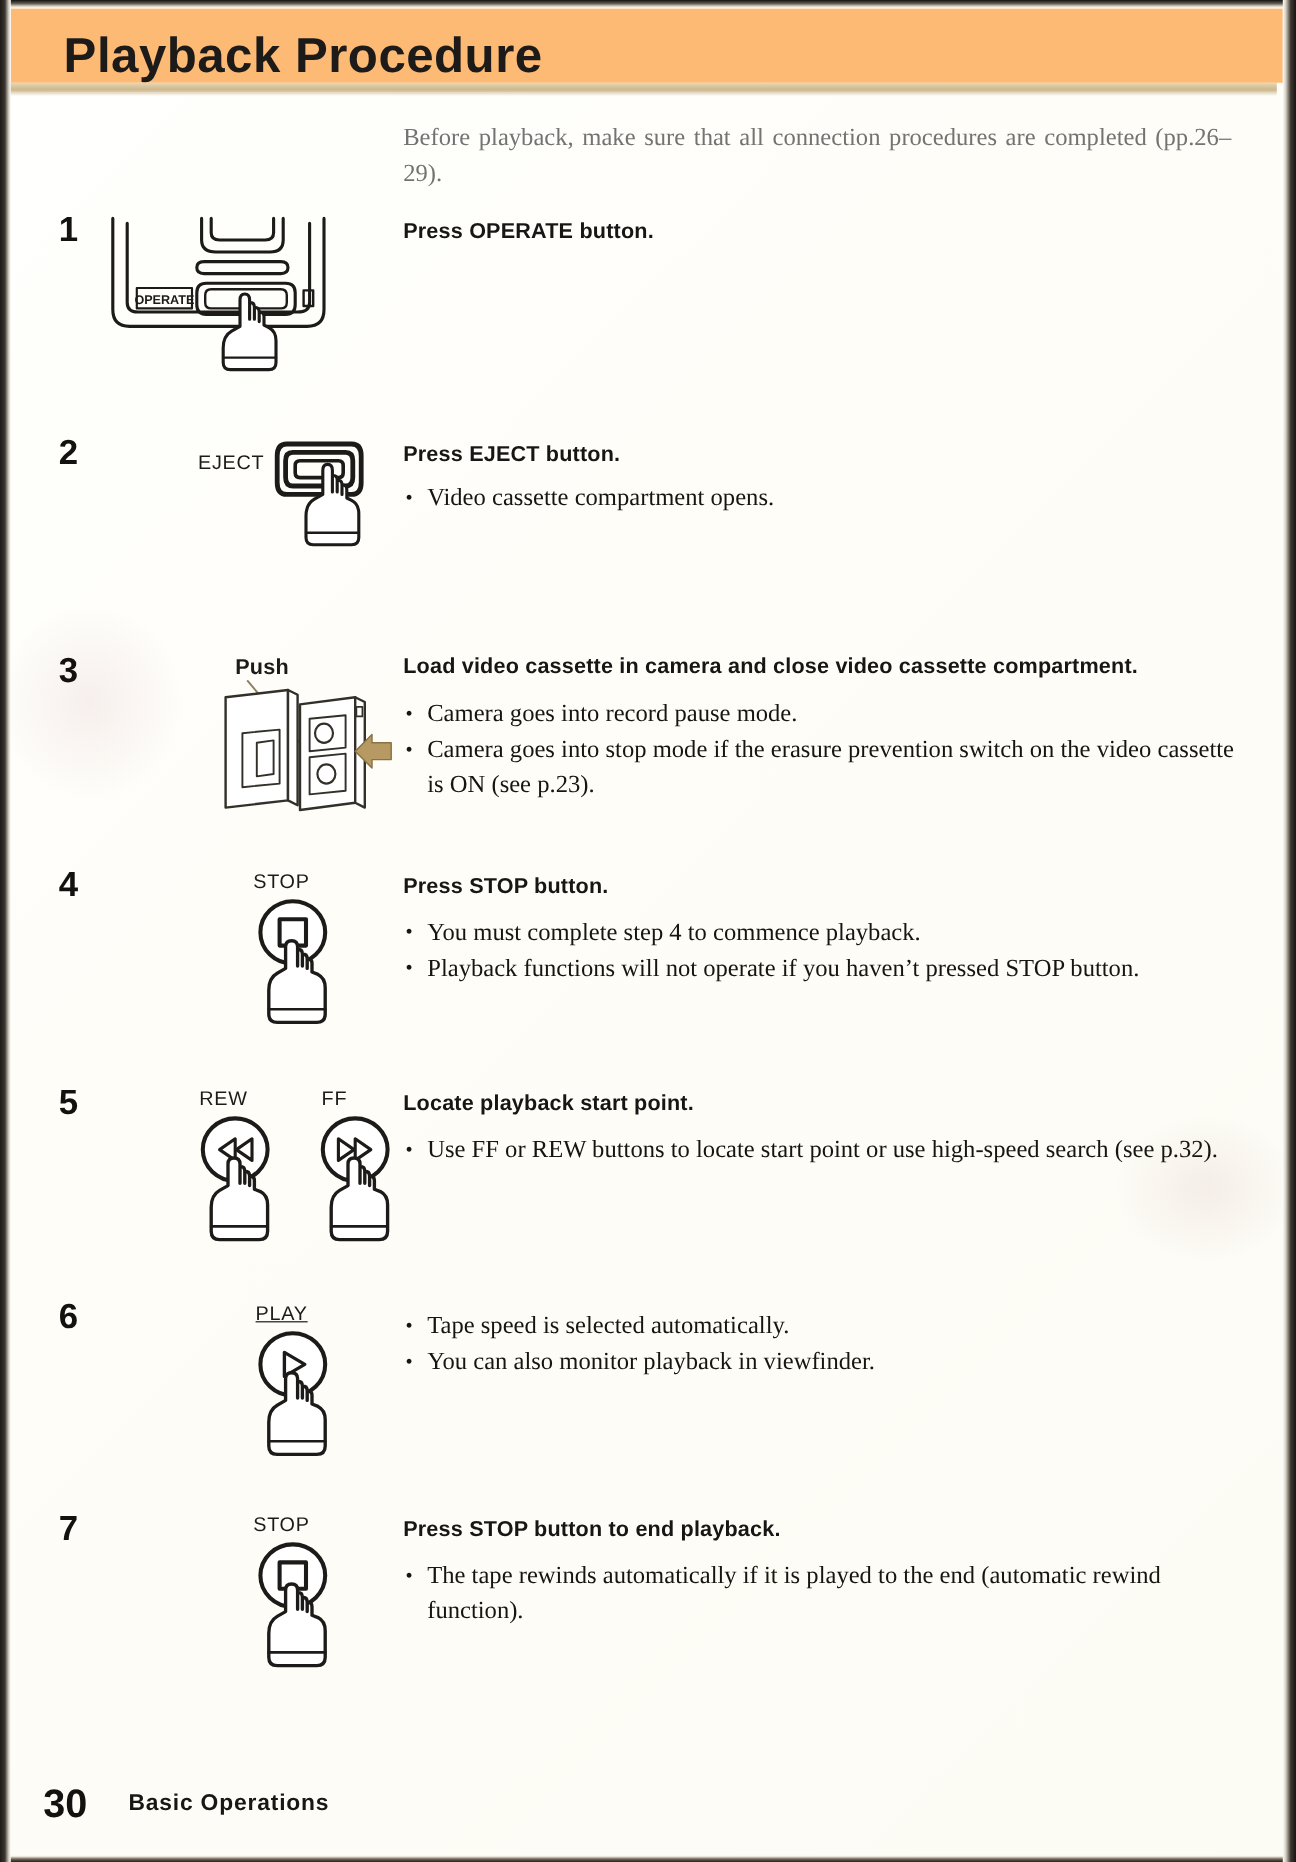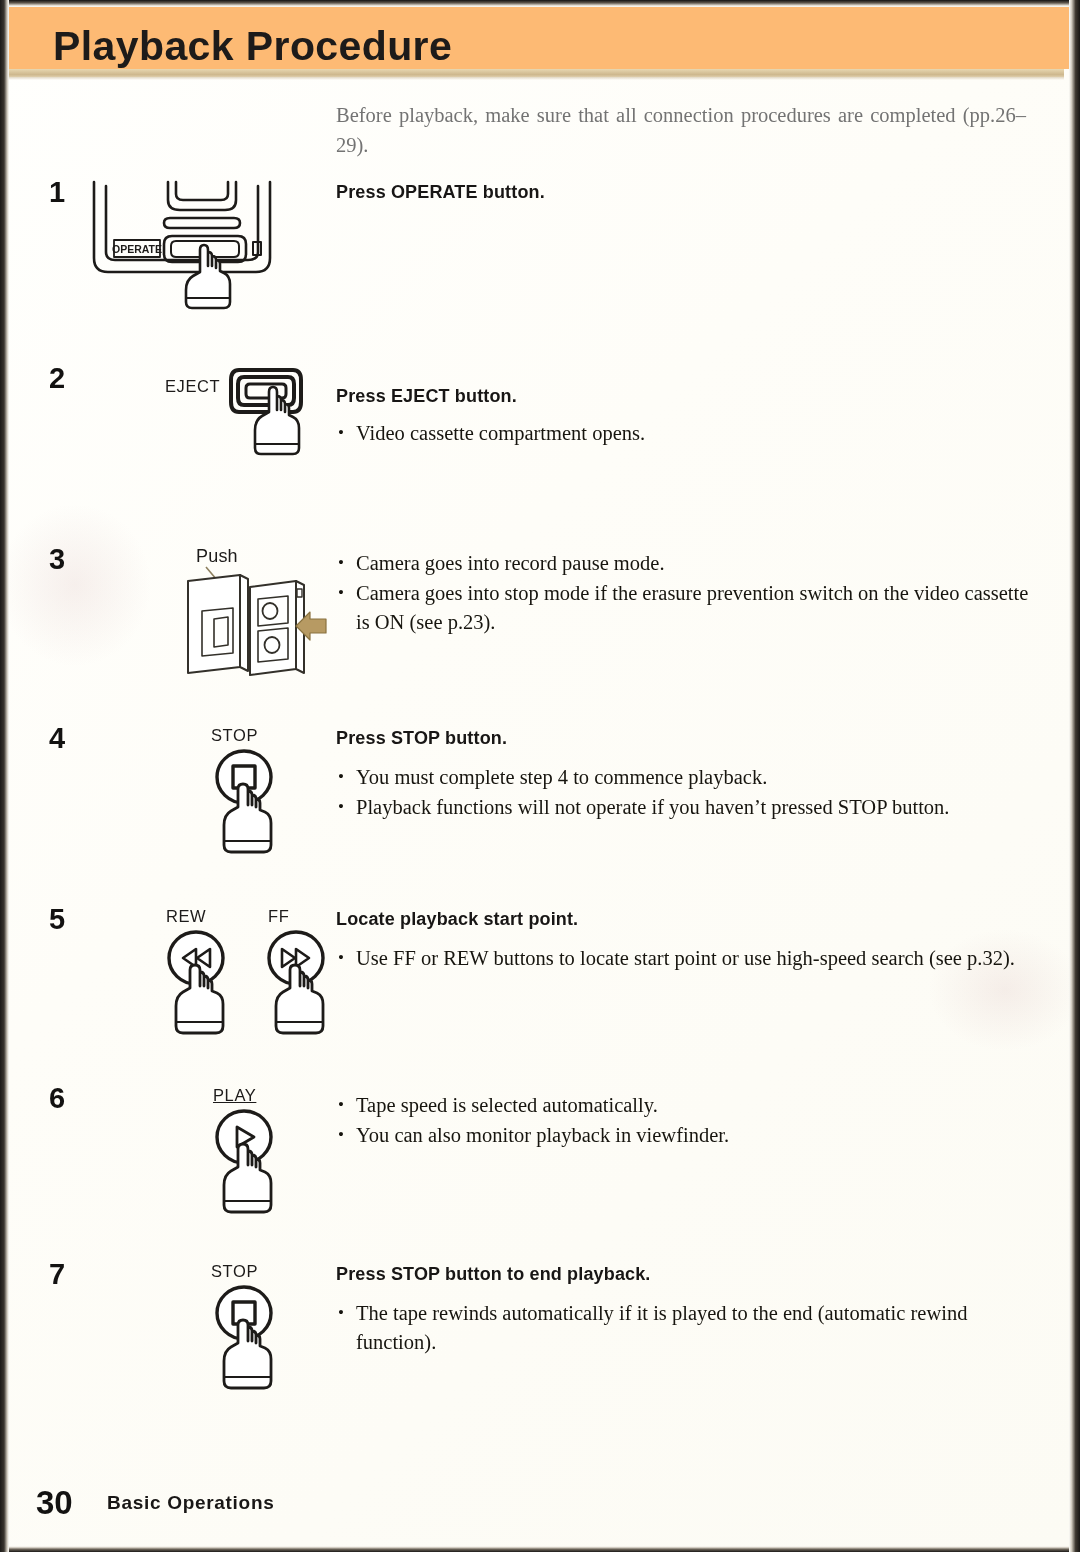--- a/index.html
+++ b/index.html
@@ -218,32 +218,32 @@
           <path d="M13 11 L57 11 Q63 11 63 18 L63 32 Q63 39 57 39 L13 39 Q7 39 7 32 L7 18 Q7 11 13 11 Z" stroke-width="4"></path>
           <path d="M19 18 L51 18 Q55 18 55 22 L55 28 Q55 32 51 32 L19 32 Q15 32 15 28 L15 22 Q15 18 19 18 Z" stroke-width="3"></path>
         </g>
         <g fill="#ffffff" stroke="#1d1b19" stroke-width="2.6" stroke-linejoin="round" stroke-linecap="round">
           <path d="M38 26 L38 46 L31 50 Q24 54 24 64 L24 82 Q24 88 30 88 L62 88 Q68 88 68 82 L68 62 Q68 54 62 51 L58 49 L58 42 Q58 38 54 38 L54 46 L54 38 Q54 34 50 34 L50 44 L50 34 Q50 30 46 30 L46 44 L46 26 Q46 21 42 21 Q38 21 38 26 Z"></path>
           <path d="M24 78 L68 78" stroke-width="2"></path>
         </g>
       </svg>
     </div>
 
-    <div class="step-body" style="top:0px;margin-top:18px;">
+    <div class="step-body" style="top:0px;">
       <div class="step-head">Press EJECT button.</div>
       <ul class="bullets">
         <li>Video cassette compartment opens.</li>
       </ul>
     </div>
   </div>
 
   <div class="step" style="top:543px;">
     <div class="step-num">3</div>
 
-    <div class="caption" style="left:196px;top:3px;font-size:18px;letter-spacing:0.2px;">Push</div>
+    <div class="caption" style="left:196px;top:3px;font-size:18px;letter-spacing:0.2px;font-weight:bold;">Push</div>
 
     <div class="fig" style="left:178px;top:24px;">
       <svg width="150" height="115" viewBox="0 0 150 115">
 
         <path d="M28 0 L92 76" fill="none" stroke="#8d7f5e" stroke-width="1.6"></path>
         <polygon points="92,76 84,70 86,80" fill="#a08a58"></polygon>
 
         <g fill="#ffffff" stroke="#33302a" stroke-width="2" stroke-linejoin="round">
           <path d="M10 14 L62 8 L62 100 L10 106 Z"></path>
           <path d="M62 8 L70 12 L70 104 L62 100 Z"></path>
@@ -262,20 +262,21 @@
           <rect x="119" y="22" width="5" height="8" stroke-width="1.4"></rect>
         </g>
 
         <g>
           <polygon points="148,52 132,52 132,45 118,59 132,73 132,66 148,66" fill="#b79a63" stroke="#8a7240" stroke-width="1.2" stroke-linejoin="round"></polygon>
         </g>
       </svg>
     </div>
 
     <div class="step-body" style="top:-4px;">
+      <div class="step-head">Load video cassette in camera and close video cassette compartment.</div>
       <ul class="bullets" style="margin-top:10px;">
         <li>Camera goes into record pause mode.</li>
         <li>Camera goes into stop mode if the erasure prevention switch on the video cassette is ON (see p.23).</li>
       </ul>
     </div>
   </div>
 
   <div class="step" style="top:722px;">
     <div class="step-num">4</div>
 

